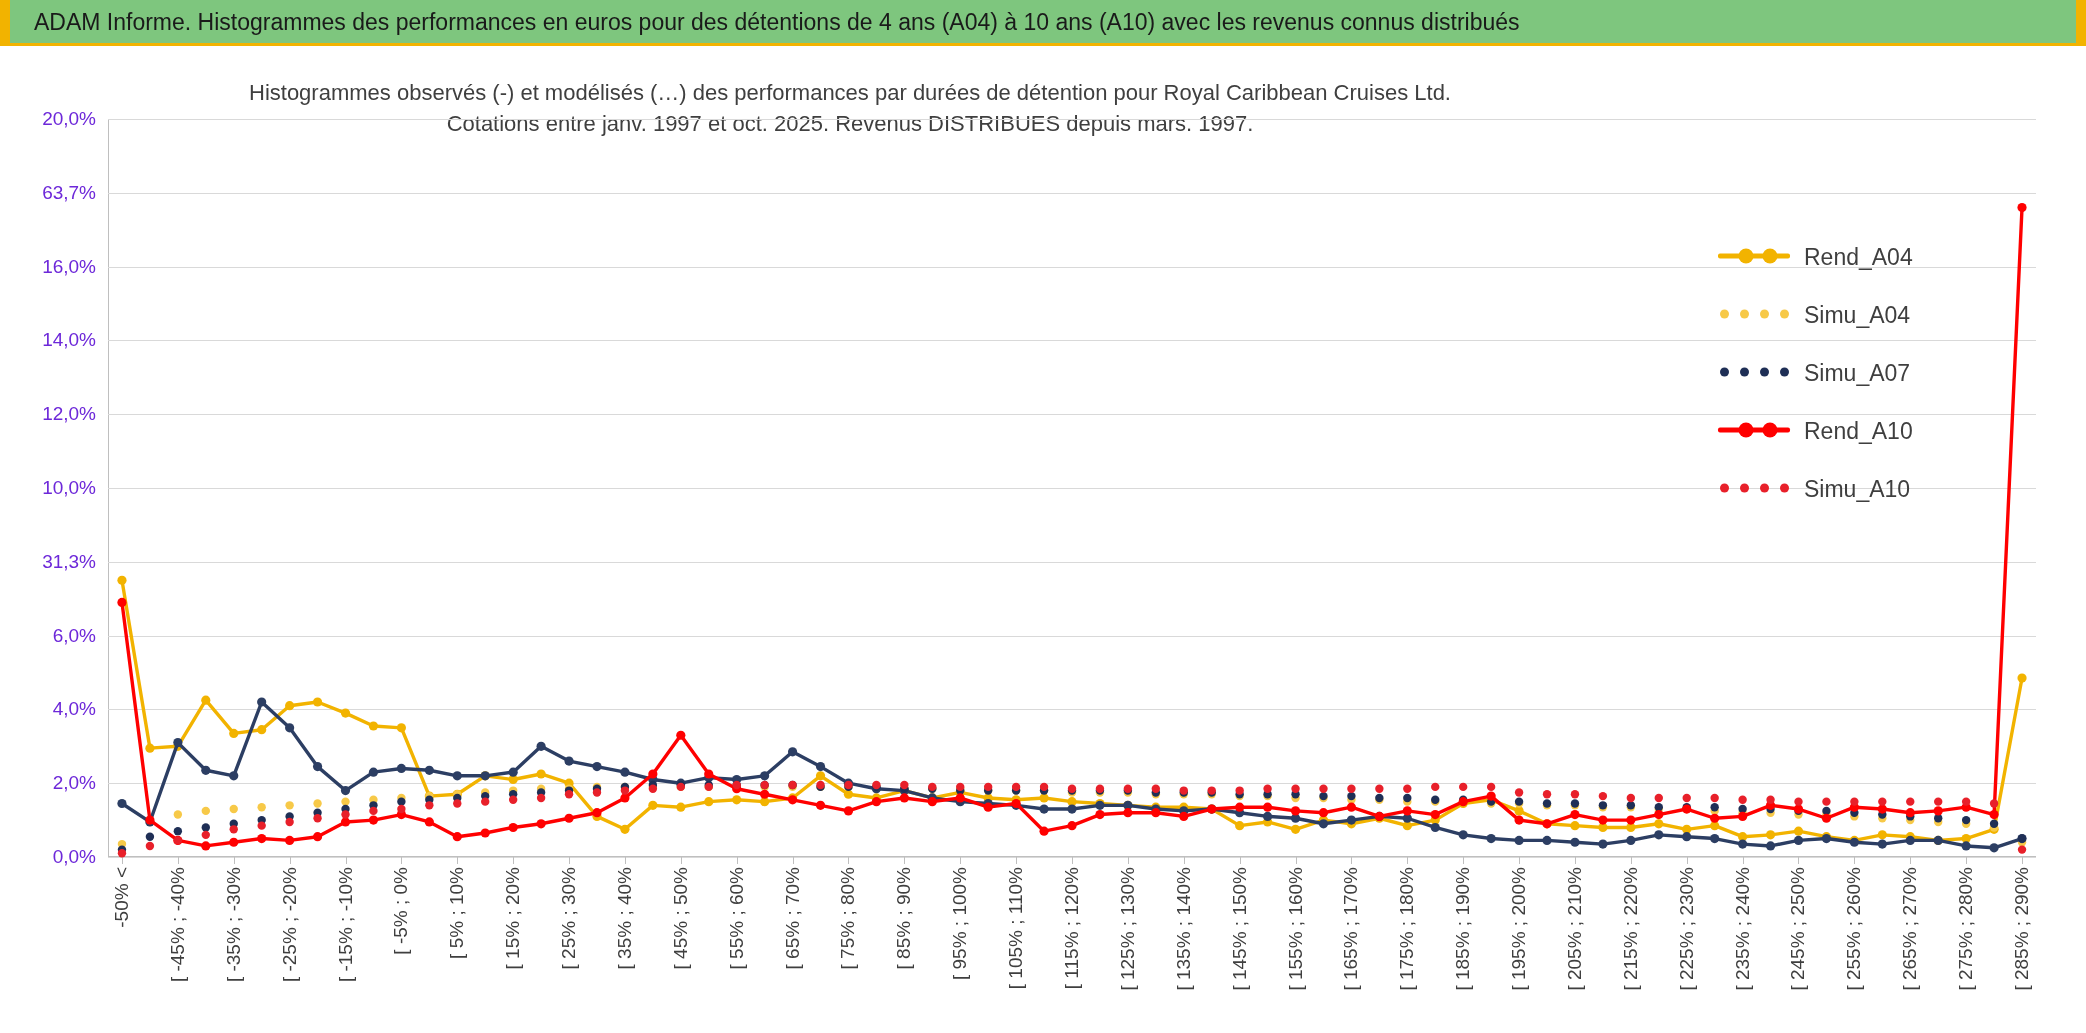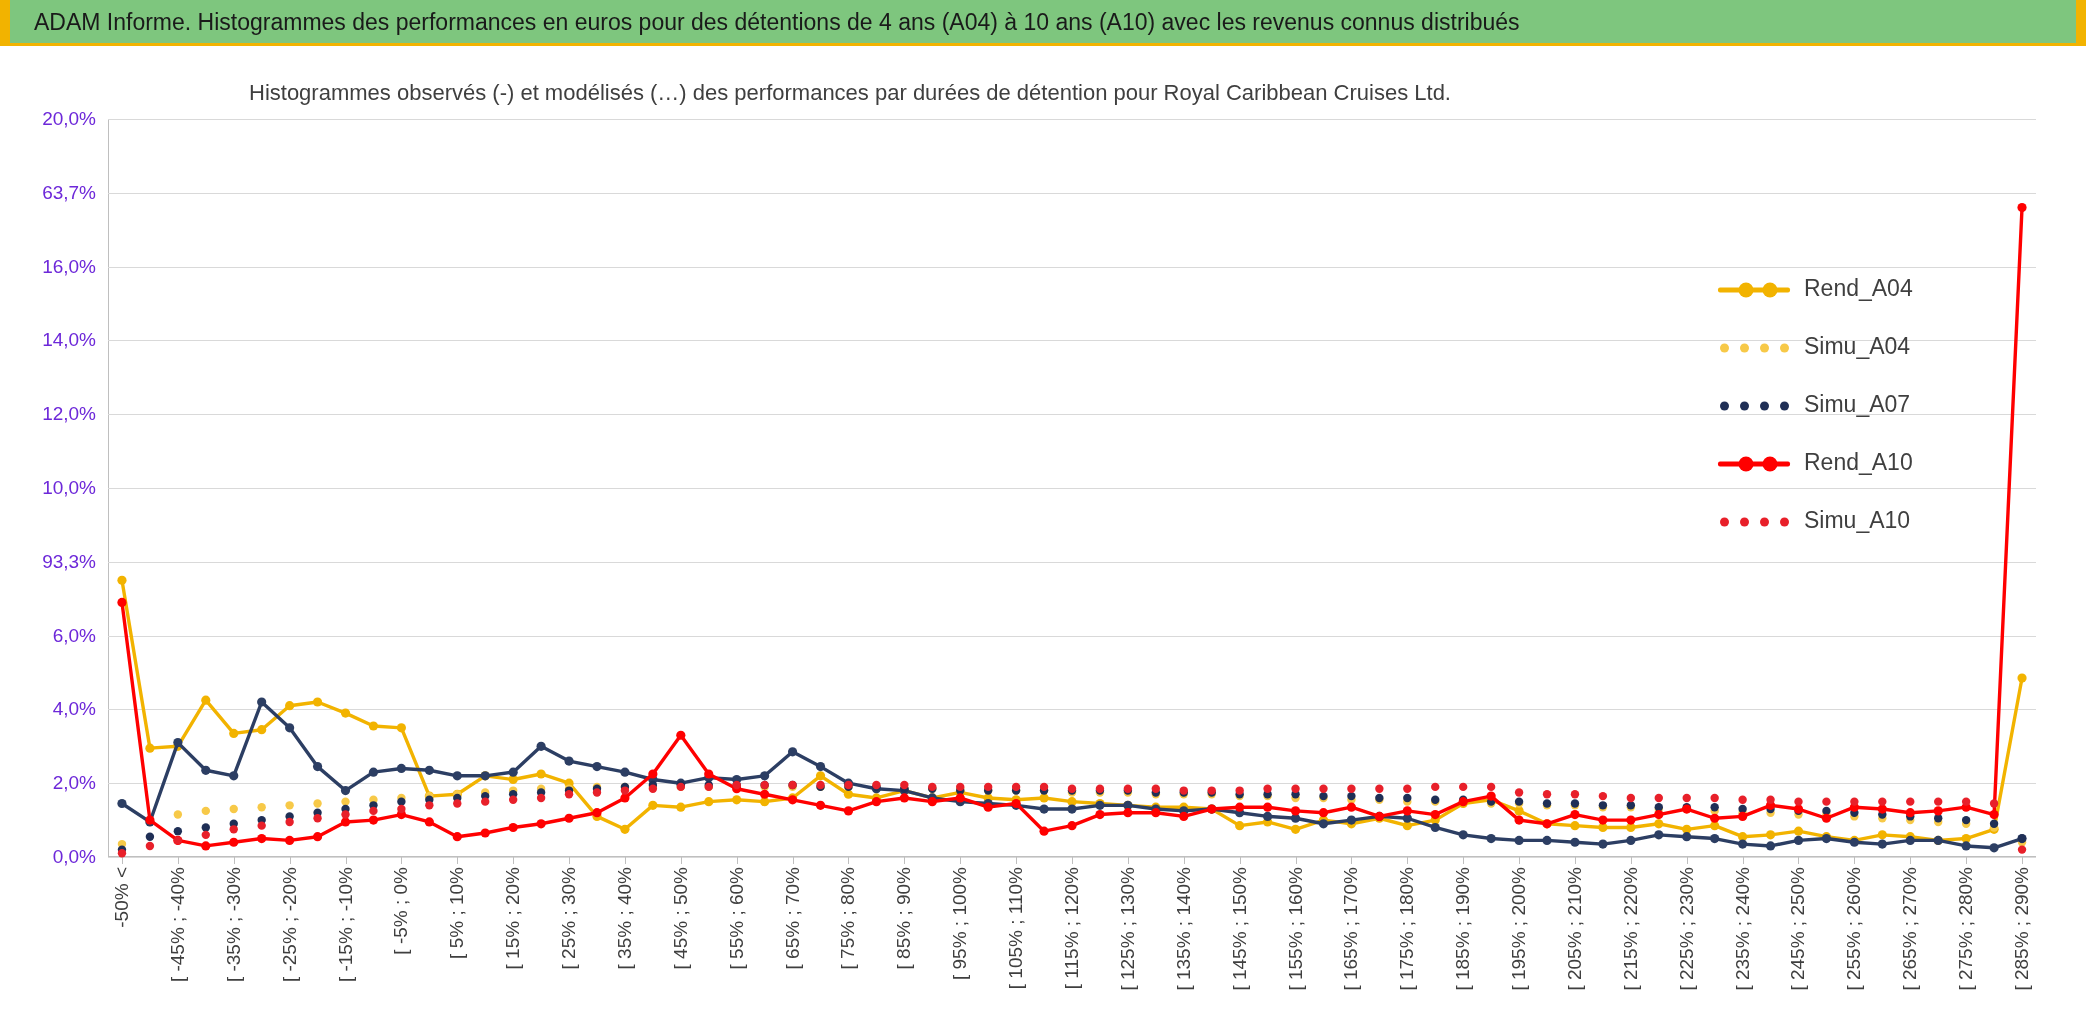--- a/index.html
+++ b/index.html
@@ -54,21 +54,21 @@
     transform-origin:center;
   }
   .tickmark{position:absolute;top:100%;width:1px;height:7px;background:#bfbfbf;}
 
   svg.series{position:absolute;left:0;top:0;overflow:visible;}
 
   
   .legend{
     position:absolute;left:1718px;top:195px;width:300px;
   }
-  .legend-row{height:58px;display:flex;align-items:flex-end;}
+  .legend-row{height:58px;display:flex;align-items:flex-start;}
   .legend-key{width:72px;height:24px;position:relative;margin-right:14px;}
   .legend-label{font-size:23px;color:#3f3f3f;white-space:nowrap;}
   .lk-line{position:absolute;left:0;top:50%;transform:translateY(-50%);width:72px;height:5px;border-radius:2px;}
   .lk-marker{position:absolute;left:28px;top:50%;transform:translate(-50%,-50%);width:15px;height:15px;border-radius:50%;}
   .lk-marker2{position:absolute;left:52px;top:50%;transform:translate(-50%,-50%);width:15px;height:15px;border-radius:50%;}
   .lk-dot{position:absolute;top:50%;transform:translateY(-50%);width:9px;height:9px;border-radius:50%;}
 </style>
 </head>
 <body>
 
@@ -77,20 +77,21 @@
   <div class="banner">
     <div class="ltick"></div>
     <div class="rtick"></div>
     <div class="banner-title">ADAM Informe. Histogrammes des performances en euros pour des détentions de 4 ans (A04) à 10 ans (A10) avec les revenus connus distribués</div>
   </div>
 
   <div class="chart-wrap">
 
     <div class="chart-title">
       <span class="l1">Histogrammes observés (-) et modélisés (…) des performances par durées de détention pour Royal Caribbean Cruises Ltd.</span>
+      <span class="l2">Cotations entre janv. 1997 et oct. 2025. Revenus DISTRIBUES depuis mars. 1997.</span>
     </div>
 
     <div id="plot">
       <div class="axis-left"></div>
       <div class="axis-bottom"></div>
       <div id="gridlines">
           <div class="grid-line" style="top: 738px;"></div>
           <div class="grid-line" style="top: 664.2px;"></div>
           <div class="grid-line" style="top: 590.4px;"></div>
           <div class="grid-line" style="top: 516.6px;"></div>
@@ -100,21 +101,21 @@
           <div class="grid-line" style="top: 221.4px;"></div>
           <div class="grid-line" style="top: 147.6px;"></div>
           <div class="grid-line" style="top: 73.8px;"></div>
           <div class="grid-line" style="top: 0px;"></div>
         </div>
       <div id="yticks">
           <div class="ytick" style="top: 738px;">0,0%</div>
           <div class="ytick" style="top: 664.2px;">2,0%</div>
           <div class="ytick" style="top: 590.4px;">4,0%</div>
           <div class="ytick" style="top: 516.6px;">6,0%</div>
-          <div class="ytick" style="top: 442.8px;">93,3%</div>
+          <div class="ytick" style="top: 442.8px;">31,3%</div>
           <div class="ytick" style="top: 369px;">10,0%</div>
           <div class="ytick" style="top: 295.2px;">12,0%</div>
           <div class="ytick" style="top: 221.4px;">14,0%</div>
           <div class="ytick" style="top: 147.6px;">16,0%</div>
           <div class="ytick" style="top: 73.8px;">63,7%</div>
           <div class="ytick" style="top: 0px;">20,0%</div>
         </div>
       <div id="xticks">
           <div class="tickmark" style="left: 13.971px;"></div>
           <div class="xtick" style="left: 13.971px;">-50% &lt;</div>

